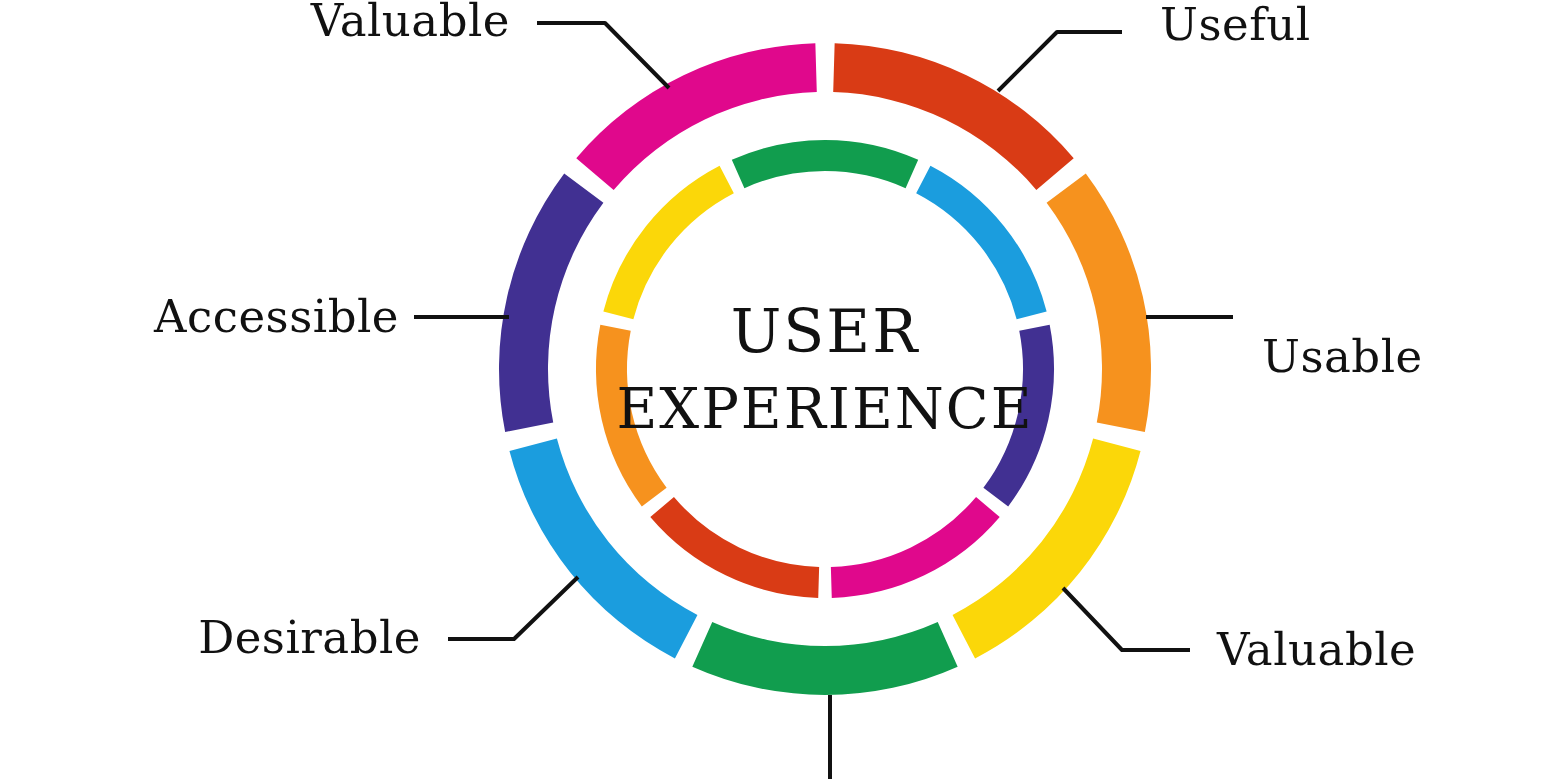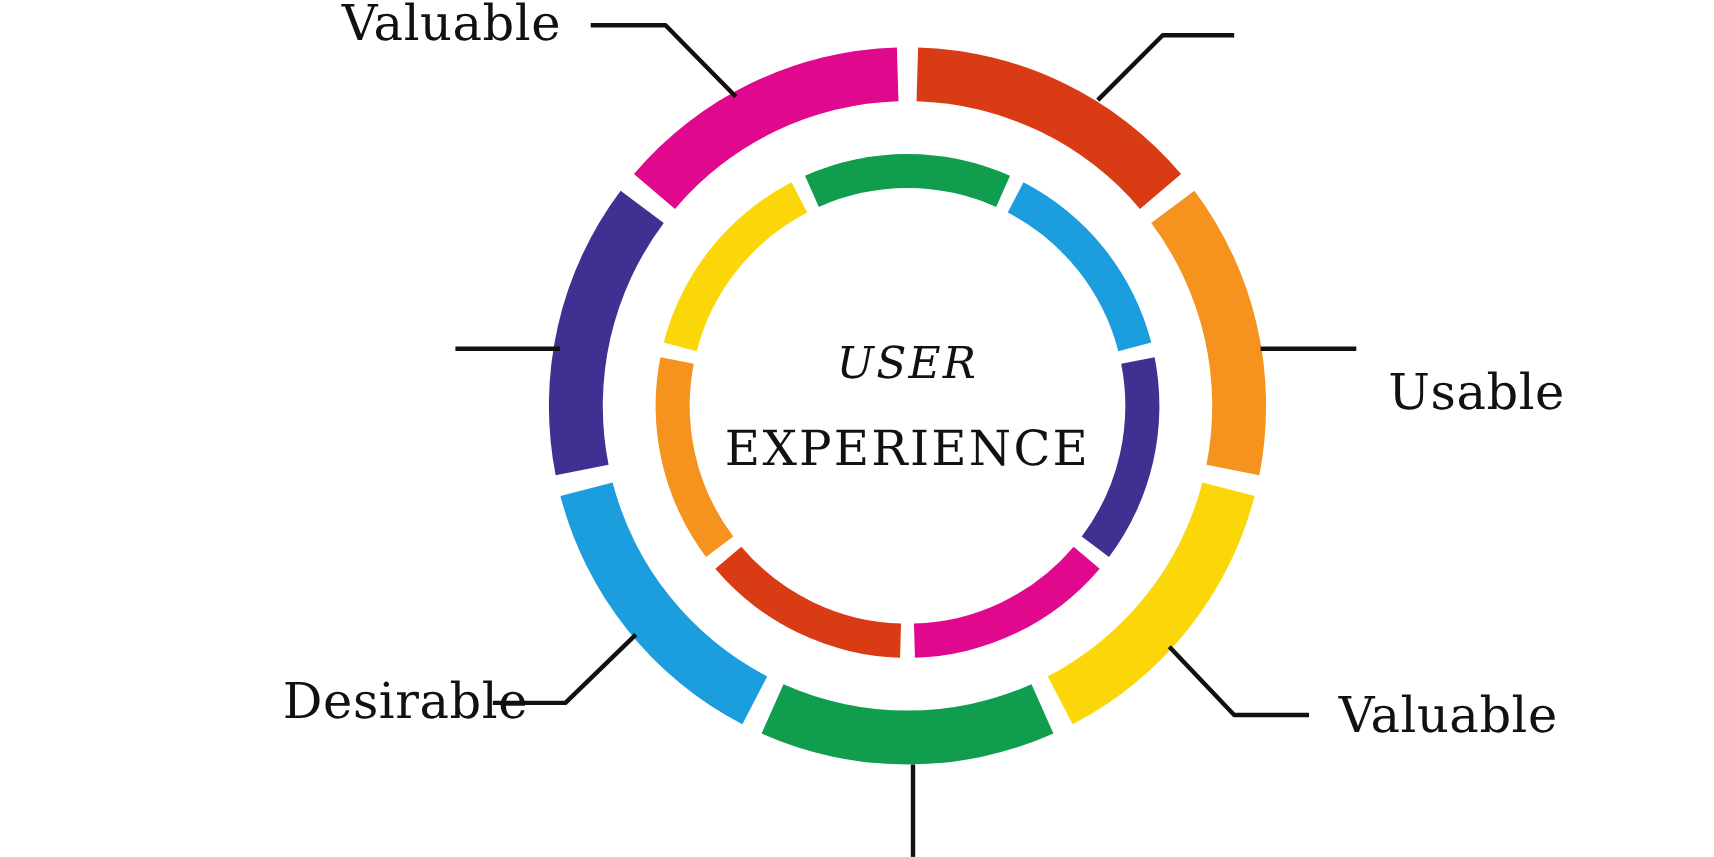--- a/index.html
+++ b/index.html
@@ -18,46 +18,45 @@
     font-size:45px;
     line-height:50px;
     letter-spacing:0.5px;
     white-space:nowrap;
     color:#111111;
   }
   .lbl-valuable  {right:1048px; top:-4px;}
   .lbl-useful    {left:1160px;  top:0px;}
   .lbl-accessible{right:1159px; top:292px;}
   .lbl-usable    {left:1262px;  top:288px;margin-top:44px;}
-  .lbl-desirable {right:1078px; top:613px;}
+  .lbl-desirable {right:1137px; top:613px;}
   .lbl-findable  {left:1217px;  top:625px;}
   .center-title{
     position:absolute;
     left:825px;
     top:0;
     width:0;
     height:0;
   }
   .t1{
     position:absolute;
     top:300px;
     left:0;
     transform:translateX(-50%);
-    font-size:40px;
+    font-size:60px;
     line-height:62px;
     letter-spacing:2px;
     white-space:nowrap;
-    font-style:italic;
   }
   .t2{
     position:absolute;
     top:387px;
     left:0;
     transform:translateX(-50%);
-    font-size:44px;
+    font-size:56px;
     line-height:44px;
     letter-spacing:2px;
     white-space:nowrap;
   }
 </style>
 </head>
 <body>
 
 <div class="stage">
   <svg id="diagram-svg" viewBox="0 0 1558 779">
@@ -83,16 +82,18 @@
       <polyline points="1190,650 1122,650 1063,588" fill="none" stroke="#111111" stroke-width="4" stroke-linejoin="round"></polyline>
       <polyline points="830,695 830,779" fill="none" stroke="#111111" stroke-width="4" stroke-linejoin="round"></polyline>
     </svg>
 
   <div class="center-title">
     <div class="t1">USER</div>
     <div class="t2">EXPERIENCE</div>
   </div>
 
   <div class="lbl lbl-valuable">Valuable</div>
+  <div class="lbl lbl-useful">Useful</div>
+  <div class="lbl lbl-accessible">Accessible</div>
   <div class="lbl lbl-usable">Usable</div>
   <div class="lbl lbl-desirable">Desirable</div>
   <div class="lbl lbl-findable">Valuable</div>
 </div>
 
 </body></html>

